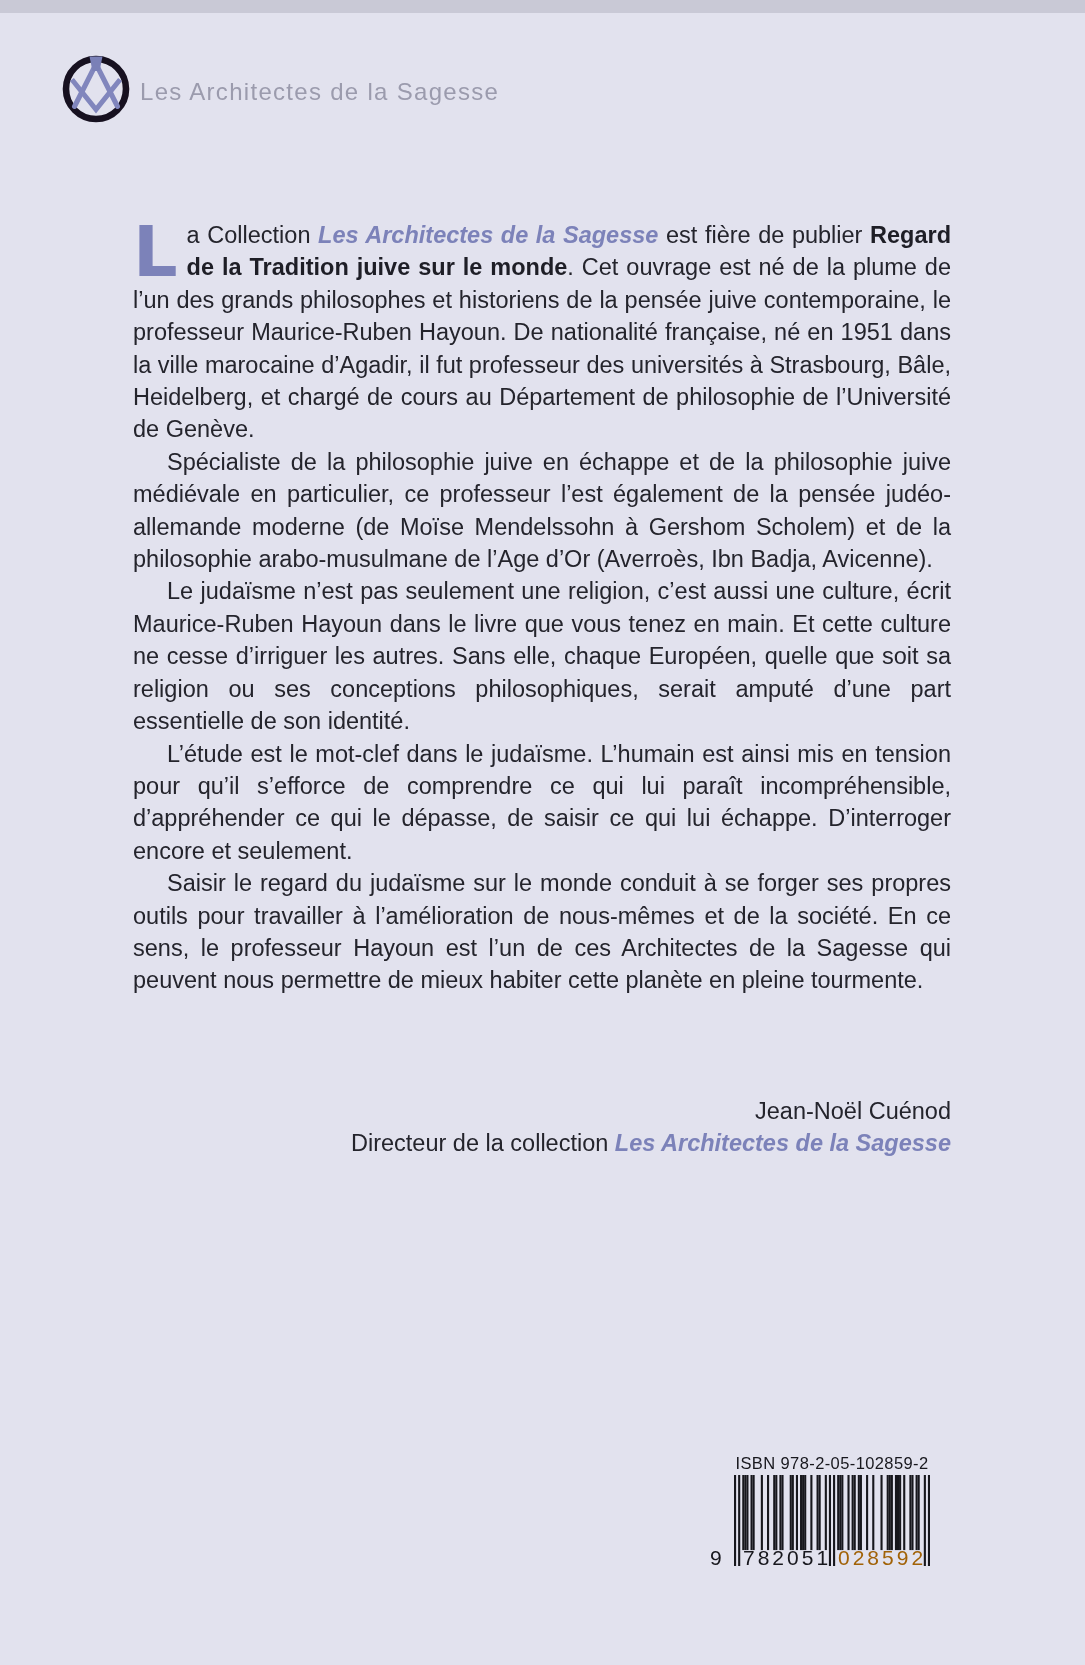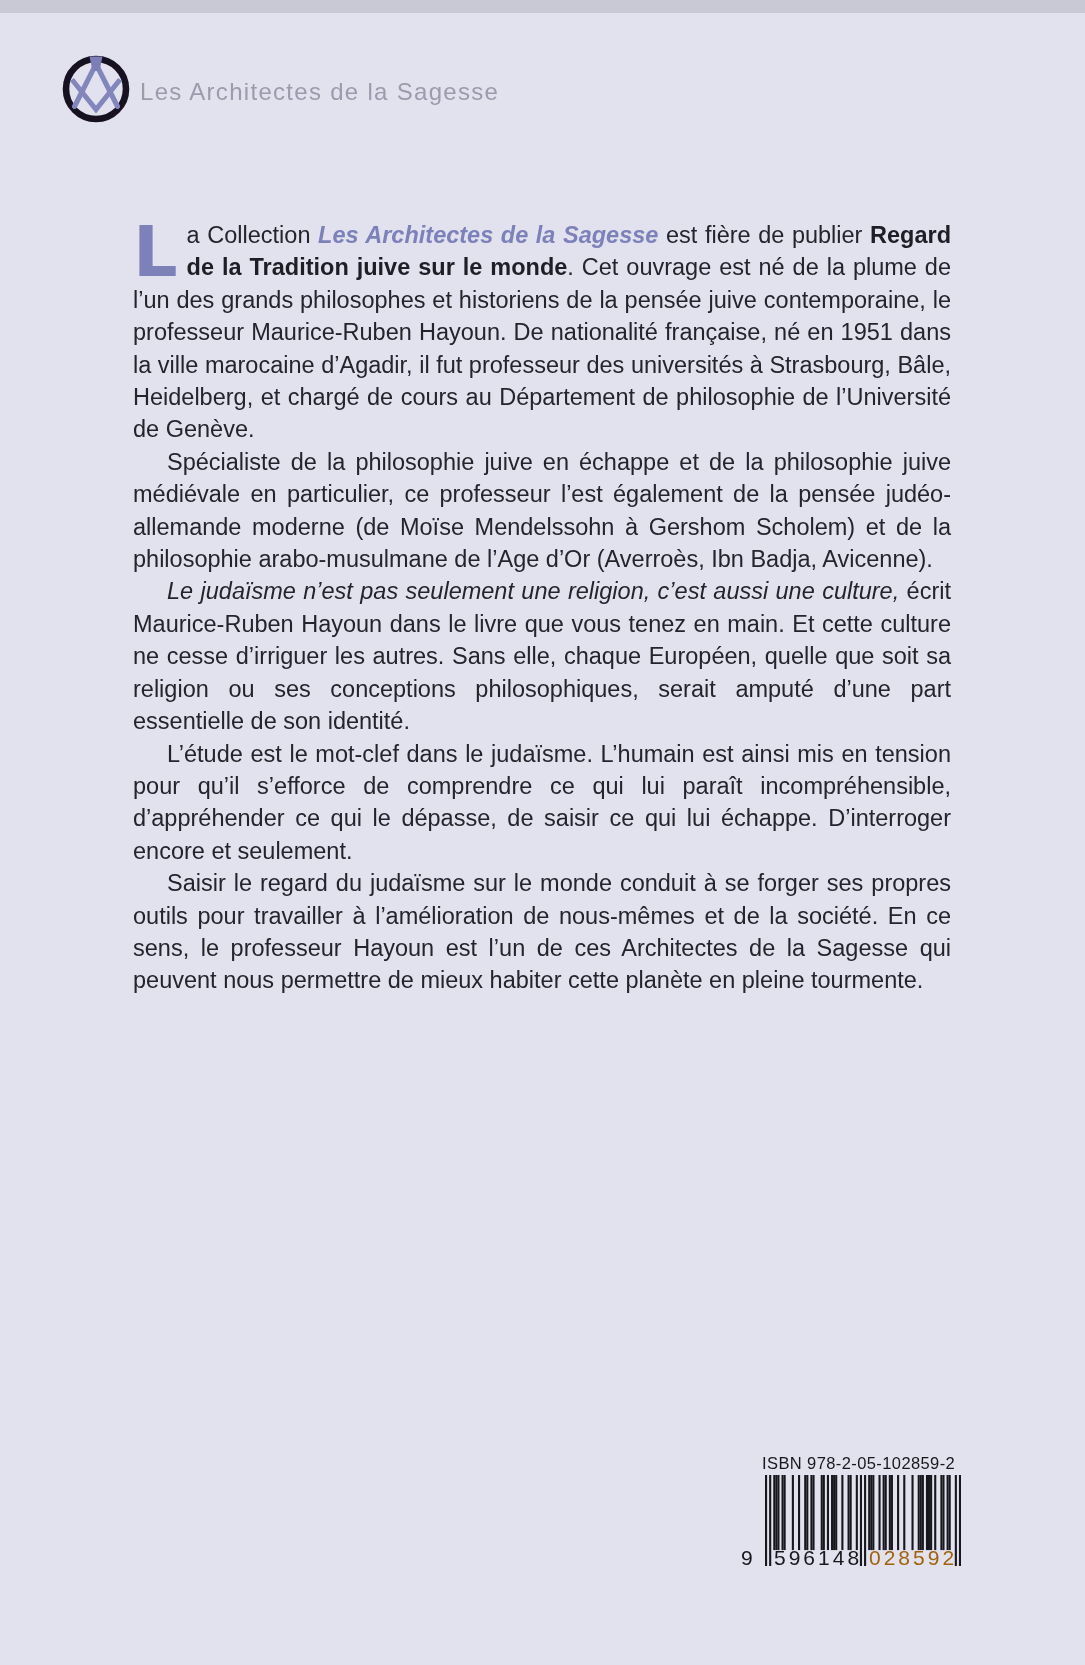--- a/index.html
+++ b/index.html
@@ -35,32 +35,32 @@
     float:left;
     font-family:"DejaVu Sans",sans-serif;
     font-weight:bold;
     font-size:70px;line-height:56px;
     margin:5px 9px 0 0;
     color:#7c82b9;
   }
   .run-r{}
   .run-ai{font-weight:bold;font-style:italic;color:#7c82b9;}
   .run-b{font-weight:bold;color:#1e1e26;}
-  .run-i{font-style:italic;}
+  .run-i{}
 
   
   .signature{
     position:absolute;left:133px;top:1082px;width:818px;
     font-size:23.5px;line-height:32.4px;
     text-align:right;
   }
   .sig-collection{font-weight:bold;font-style:italic;color:#7c82b9;}
 
   
-  .isbn-block{position:absolute;left:765px;top:1441px;width:155px;height:125px;}
+  .isbn-block{position:absolute;left:734px;top:1441px;width:155px;height:125px;text-align:center;}
   .isbn-label{
     position:absolute;left:-3px;top:0;width:202px;
     font-size:16.5px;letter-spacing:.4px;
     color:#17171d;white-space:nowrap;
   }
   .barcode-svg{position:absolute;left:0;top:21px;width:196px;height:91px;}
   .barcode-svg rect{fill:#17171d;}
   .bc-nine{position:absolute;left:-24px;top:92px;font-size:21px;color:#17171d;}
   .bc-g1{position:absolute;left:9px;top:92px;font-size:21px;letter-spacing:3px;color:#17171d;}
   .bc-g2{position:absolute;left:104px;top:92px;font-size:21px;letter-spacing:3px;color:#a16207;}
@@ -84,20 +84,24 @@
   <div class="wordmark">Les Architectes de la Sagesse</div>
 
   <div class="body-text">
       <p class="para"><span class="dropcap">L</span><span class="run-r">a Collection </span><span class="run-ai">Les Architectes de la Sagesse</span><span class="run-r"> est fière de publier </span><span class="run-b">Regard de la Tradition juive sur le monde</span><span class="run-r">. Cet ouvrage est né de la plume de l’un des grands philosophes et historiens de la pensée juive contemporaine, le professeur Maurice-Ruben Hayoun. De nationalité française, né en 1951 dans la ville marocaine d’Agadir, il fut professeur des universités à Strasbourg, Bâle, Heidelberg, et chargé de cours au Département de philosophie de l’Université de Genève.</span></p>
       <p class="para indent"><span class="run-r">Spécialiste de la philosophie juive en échappe et de la philosophie juive médiévale en particulier, ce professeur l’est également de la pensée judéo-allemande moderne (de Moïse Mendelssohn à Gershom Scholem) et de la philosophie arabo-musulmane de l’Age d’Or (Averroès, Ibn Badja, Avicenne).</span></p>
       <p class="para indent"><span class="run-i">Le judaïsme n’est pas seulement une religion, c’est aussi une culture,</span><span class="run-r"> écrit Maurice-Ruben Hayoun dans le livre que vous tenez en main. Et cette culture ne cesse d’irriguer les autres. Sans elle, chaque Européen, quelle que soit sa religion ou ses conceptions philosophiques, serait amputé d’une part essentielle de son identité.</span></p>
       <p class="para indent"><span class="run-r">L’étude est le mot-clef dans le judaïsme. L’humain est ainsi mis en tension pour qu’il s’efforce de comprendre ce qui lui paraît incompréhensible, d’appréhender ce qui le dépasse, de saisir ce qui lui échappe. D’interroger encore et seulement.</span></p>
       <p class="para indent"><span class="run-r">Saisir le regard du judaïsme sur le monde conduit à se forger ses propres outils pour travailler à l’amélioration de nous-mêmes et de la société. En ce sens, le professeur Hayoun est l’un de ces Architectes de la Sagesse qui peuvent nous permettre de mieux habiter cette planète en pleine tourmente.</span></p>
     </div>
 
+  <div class="signature">
+    <div>Jean-Noël Cuénod</div>
+    <div><span>Directeur de la collection </span><span class="sig-collection">Les Architectes de la Sagesse</span></div>
+  </div>
 
   <div class="isbn-block">
     <div class="isbn-label">ISBN 978-2-05-102859-2</div>
     <svg class="barcode-svg" viewBox="0 0 95 40" preserveAspectRatio="none" aria-hidden="true">
         <rect x="0" y="0" width="1.02" height="40"></rect>
         <rect x="2" y="0" width="1.02" height="40"></rect>
         <rect x="4" y="0" width="1.02" height="33"></rect>
         <rect x="5" y="0" width="1.02" height="33"></rect>
         <rect x="6" y="0" width="1.02" height="33"></rect>
         <rect x="8" y="0" width="1.02" height="33"></rect>
@@ -139,17 +143,17 @@
         <rect x="80" y="0" width="1.02" height="33"></rect>
         <rect x="82" y="0" width="1.02" height="33"></rect>
         <rect x="85" y="0" width="1.02" height="33"></rect>
         <rect x="86" y="0" width="1.02" height="33"></rect>
         <rect x="88" y="0" width="1.02" height="33"></rect>
         <rect x="89" y="0" width="1.02" height="33"></rect>
         <rect x="92" y="0" width="1.02" height="40"></rect>
         <rect x="94" y="0" width="1.02" height="40"></rect>
       </svg>
     <span class="bc-nine">9</span>
-    <span class="bc-g1">596148</span>
+    <span class="bc-g1">782051</span>
     <span class="bc-g2">028592</span>
   </div>
 
 </div>
 
 </body></html>

